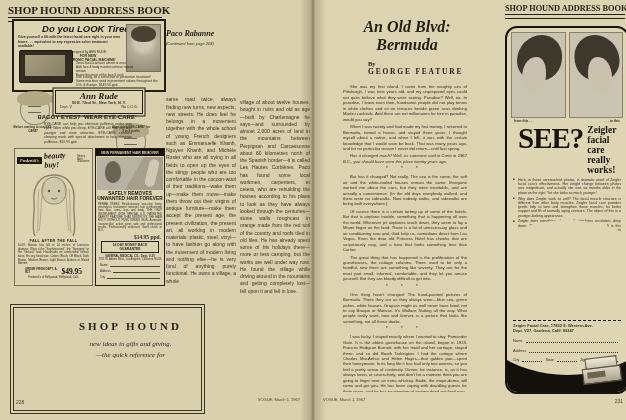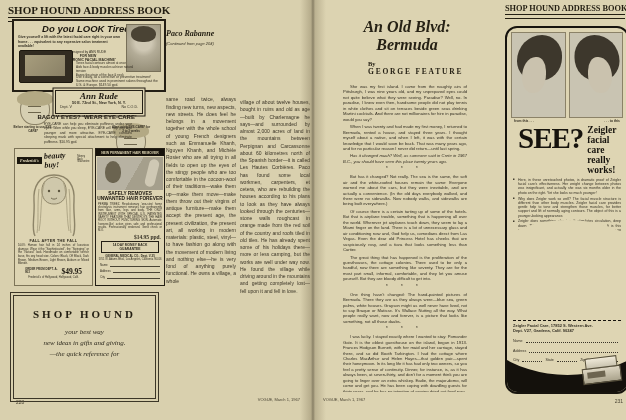--- a/index.html
+++ b/index.html
@@ -61,22 +61,22 @@
   #tweez .ph::after{content:"";position:absolute;right:6px;top:2px;width:10px;height:28px;border-radius:6px;background:#cfc8b4;transform:rotate(14deg);}
   #tweez .hh{font-weight:bold;font-size:4.8px;text-align:center;line-height:1.1;color:#1d1810;}
   #tweez .bb{font-size:2.8px;margin:1px 2px;line-height:1.2;}
   #tweez .pr{text-align:right;font-weight:bold;font-size:5.5px;margin-right:3px;font-family:"Liberation Serif",serif;}
   #tweez .guar{border:1px solid #241f15;font-weight:bold;font-size:3.3px;text-align:center;margin:1px 5px;padding:1px 0;}
   #tweez .co{font-size:2.9px;font-weight:bold;text-align:center;}
   #tweez .coa{font-size:2.7px;text-align:center;}
   #tweez .fr{display:flex;align-items:flex-end;font-size:2.9px;margin:2px 4px 0;}
   #tweez .fr .ln{flex:1;border-bottom:.8px solid #4a4434;margin-left:2px;height:3px;}
   
-  #shbox{left:10px;top:292px;width:147px;height:108px;border:1.5px solid #3c3627;
-         box-shadow:inset 0 0 0 2px #d9d0ae, inset 0 0 0 3px #3c3627;text-align:center;}
+  #shbox{left:10px;top:304px;width:147px;height:108px;border:1.5px solid #3c3627;
+         box-shadow:inset 0 0 0 2px #d9d0ae, inset 0 0 0 3px #3c3627;text-align:center;padding-left:46px;}
   #shbox .t{margin-top:15px;font-family:"Liberation Serif",serif;font-weight:bold;font-size:11px;letter-spacing:3px;color:#231e12;}
   #shbox .lines{margin-top:7px;font-family:"Liberation Serif",serif;font-style:italic;font-size:7px;line-height:1.55;color:#2e2a1e;}
   
   .col{font-size:5px;line-height:1.45;color:#3a3426;}
   #paco1{left:166px;top:28px;width:70px;height:366px;overflow:hidden;}
   #paco1 .t{font-family:"Liberation Serif",serif;font-weight:bold;font-style:italic;font-size:8px;color:#231e12;}
   #paco1 .cf{font-size:4px;font-style:italic;margin-top:1px;}
   #paco1 .body{margin-top:50px;}
   #paco2{left:240px;top:99px;width:70px;height:296px;overflow:hidden;}
   .ftr{font-size:4px;color:#4a4434;}
@@ -209,21 +209,20 @@
             <span>City</span>
             <span class="ln"></span>
           </div>
         </div>
     </div>
 
     <div class="abs" id="shbox">
       <div class="t">SHOP HOUND</div>
       <div class="lines">
 
-      <div>your best way</div>
           <div>new ideas in gifts and giving.</div>
           <div>—the quick reference for</div>
         </div>
     </div>
 
     <div class="abs col" id="paco1">
       <div class="t">Paco Rabanne</div>
       <div class="cf">(Continued from page 204)</div>
       <div class="body just">same road twice, always finding new turns, new aspects, new streets. He does feel he belongs in a movement together with the whole school of young French designers such as Emmanuelle Khanh, Nguyen Khanh, and Michèle Rosier who are all trying in all fields to open up the eyes of the stingy people who are too comfortable in the cocoon-wool of their traditions—wake them up—make them move—make them throw out their virgins of antique furniture—make them accept the present age, the present civilization, the present art, all working in modern materials: plastic, steel, vinyl—to have fashion go along with the movement of modern living and nothing else—he is very fond of anything purely functional. He owns a village, a whole</div>
     </div>

